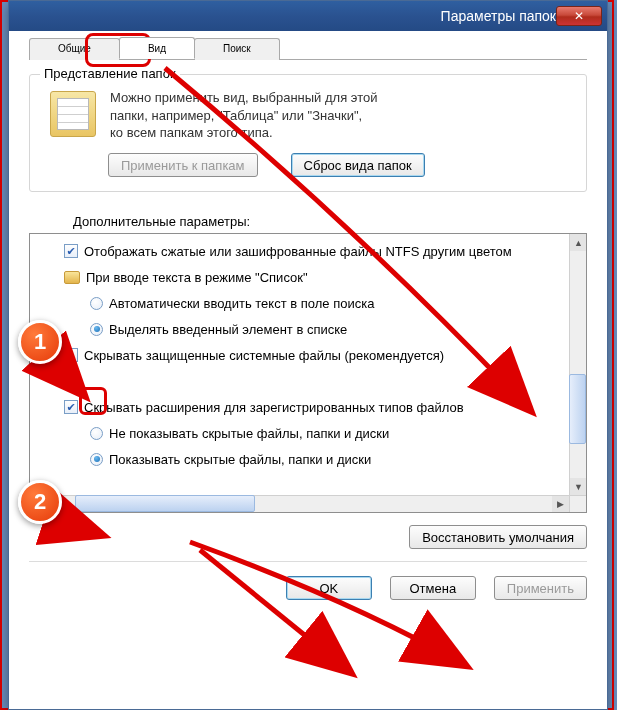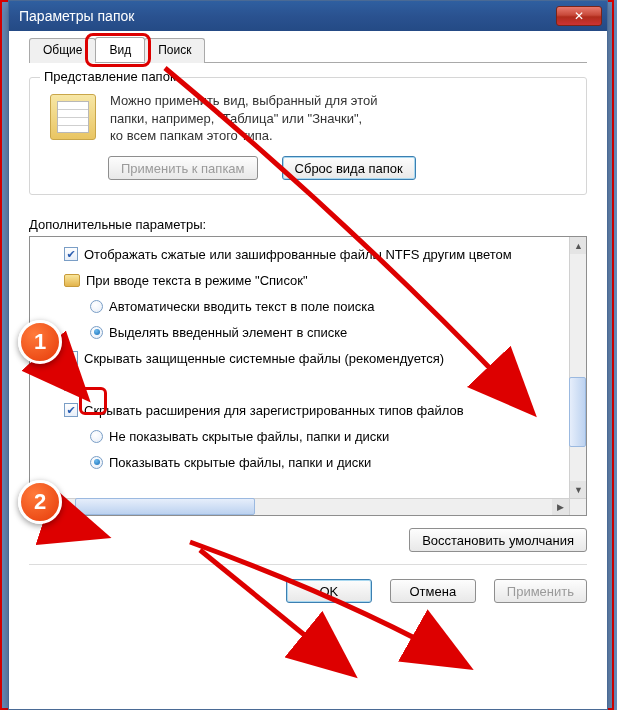--- a/index.html
+++ b/index.html
@@ -30,20 +30,21 @@
     box-shadow: 0 4px 12px rgba(0,0,0,.4);
   }
   .titlebar {
     height: 30px;
     background: linear-gradient(to bottom, #2f5fa0 0%, #2a5290 50%, #244a85 100%);
     color: #fff;
     display: flex;
     align-items: center;
     padding: 0 2px 0 10px;
     font-size: 14px;
+    text-align: right;
   }
   .titlebar-text { flex: 1; }
   .close-btn {
     width: 46px; height: 20px;
     background: linear-gradient(to bottom, #e87a6e 0%, #c8493a 45%, #b02c1c 55%, #c33 100%);
     border: 1px solid #7a2418;
     border-radius: 3px;
     color: #fff;
     display: flex; align-items: center; justify-content: center;
     font-size: 12px;
@@ -55,30 +56,30 @@
     height: calc(100% - 30px);
     display: flex; flex-direction: column;
   }
   .tabs {
     display: flex;
     border-bottom: 1px solid #a9a9a9;
     margin-bottom: 14px;
     position: relative;
   }
   .tab {
-    padding: 4px 13px;
+    padding: 4px 28px;
     border: 1px solid #a9a9a9;
     border-bottom: none;
     border-top-left-radius: 3px;
     border-top-right-radius: 3px;
     background: #f0f0f0;
     margin-right: -1px;
     position: relative;
     top: 1px;
-    font-size: 12px;
+    font-size: 10px;
   }
   .tab.active {
     background: #fff;
     border-bottom: 1px solid #fff;
     z-index: 2;
     padding-top: 5px;
     top: 0;
   }
   .tab-highlight {
     position: absolute;
@@ -113,36 +114,36 @@
   .folder-ico::after {
     content:"";
     position: absolute;
     left: 6px; top: 6px; right: 6px; bottom: 6px;
     background:
       repeating-linear-gradient(to bottom, #fff 0 7px, #cfcfcf 7px 8px),
       #fff;
     border: 1px solid #b8b8b8;
   }
   .group-text { color: #333; line-height: 1.35; }
-  .group-btns { margin-top: 10px; margin-left: 64px; display: flex; gap: 24px; }
+  .group-btns { margin-top: 10px; margin-left: 64px; display: flex; gap: 33px; }
   .btn {
     padding: 3px 12px;
     min-height: 24px;
     border: 1px solid #8e8e8e;
     border-radius: 3px;
     background: linear-gradient(to bottom, #fdfdfd, #e8e8e8);
     font-family: inherit;
     font-size: 13px;
   }
   .btn[disabled] { color: #9a9a9a; }
   .btn.default {
     border: 1px solid #3c7fb1;
     box-shadow: inset 0 0 0 1px #a8d8f0;
   }
-  .adv-label { margin-bottom: 4px; }
+  .adv-label { margin-bottom: 4px; margin-left: 44px; }
   .adv-box {
     border: 1px solid #8e8e8e;
     height: 280px;
     overflow: hidden;
     position: relative;
     background: #fff;
   }
   .adv-scroll-v {
     position: absolute; right: 0; top: 0; bottom: 17px; width: 17px;
     background: #efefef;

